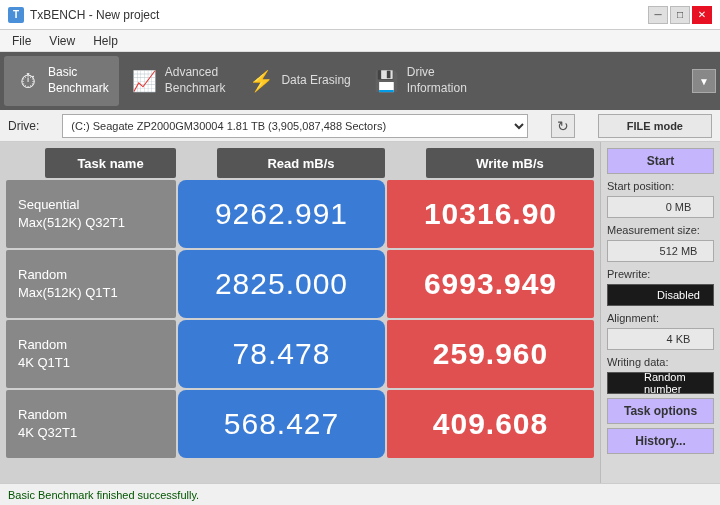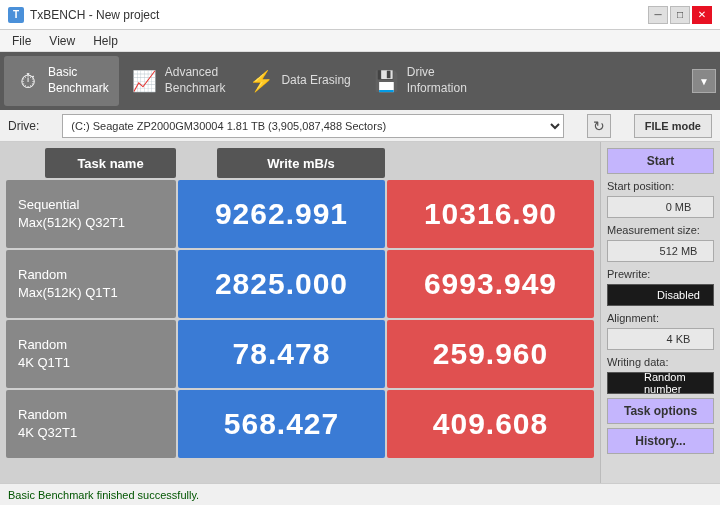--- a/index.html
+++ b/index.html
@@ -165,21 +165,21 @@
       border: 1px solid #aaa;
       cursor: pointer;
       display: flex;
       align-items: center;
       justify-content: center;
       font-size: 14px;
       color: #555;
     }
     .file-mode-btn {
       height: 24px;
-      padding: 0 10px;
+      padding: 0 28px;
       background: #e8e8e8;
       border: 1px solid #aaa;
       cursor: pointer;
       font-size: 11px;
       font-weight: bold;
       color: #333;
     }
 
     
     .main-content {
@@ -230,23 +230,23 @@
       line-height: 1.4;
       border-radius: 2px;
     }
     .read-cell {
       background: #3a7bd5;
       color: white;
       display: flex;
       align-items: center;
       justify-content: center;
       font-size: 30px;
-      font-weight: bold;
+      font-weight: normal;
       letter-spacing: 1px;
-      border-radius: 2px;
+      border-radius: 8px;
     }
     .write-cell {
       background: #e05050;
       color: white;
       display: flex;
       align-items: center;
       justify-content: center;
       font-size: 30px;
       font-weight: bold;
       letter-spacing: 1px;
@@ -359,20 +359,21 @@
   <div class="drive-refresh">↻</div>
   <button class="file-mode-btn">FILE mode</button>
 </div>
 
 <div class="main-content">
 
   <div class="benchmark-area">
 
     <div class="table-header">
       <div class="th-cell">Task name</div>
+      <div class="th-cell">Read mB/s</div>
       <div class="th-cell">Write mB/s</div>
     </div>
 
     <div class="table-row">
       <div class="row-label">
         <div>
           <div>Sequential</div>
           <div>Max(512K) Q32T1</div>
         </div>
       </div>

